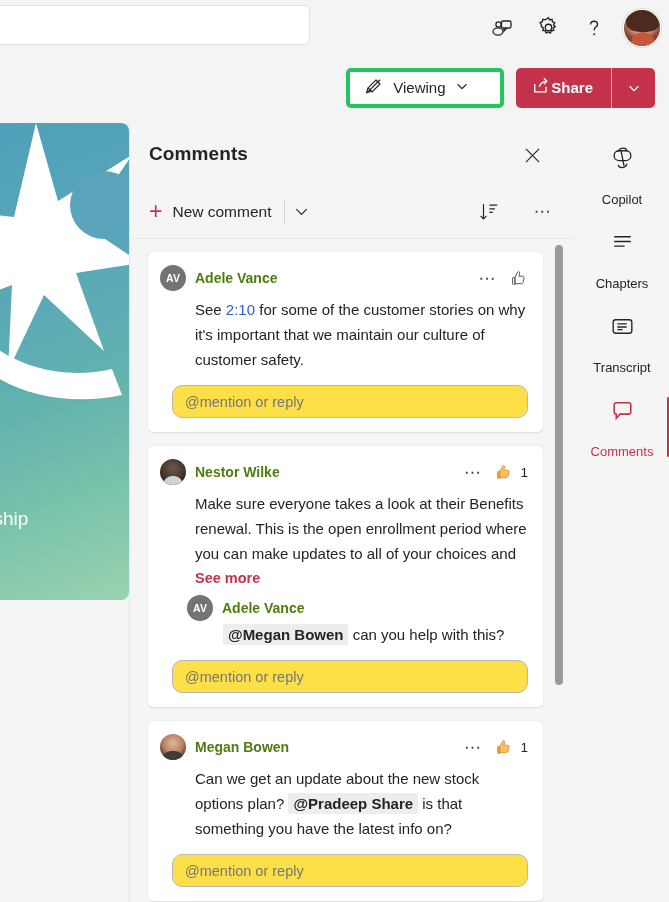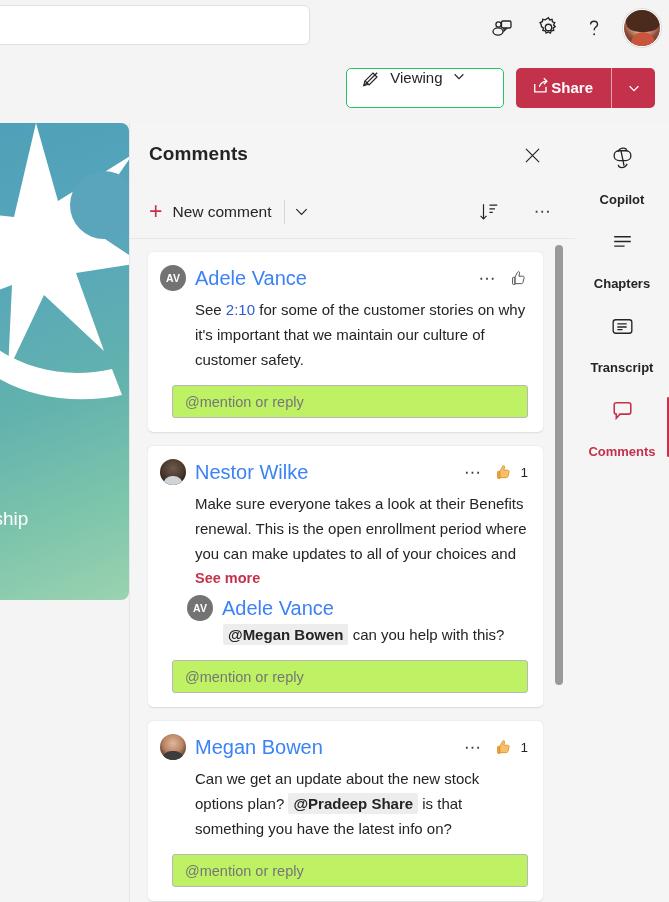--- a/index.html
+++ b/index.html
@@ -43,22 +43,22 @@
     content:''; position:absolute; left:2px; top:-2px; width:34px; height:24px;
     background:#4a2b1e; border-radius:50% 50% 40% 40%;
   }
 
   
   .cmdrow {
     position: absolute; left: 0; top: 55px; width: 669px; height: 65px;
     display: flex; align-items: center; justify-content: flex-end; padding-right: 14px; gap: 12px;
   }
   .viewing-btn {
-    height: 40px; min-width: 158px; background: #ffffff; border: 1px solid #22c55e;
-    border-radius: 5px; display: flex; align-items: flex-start; gap: 9px;
+    height: 40px; min-width: 158px; background: #ffffff; border: 4px solid #22c55e;
+    border-radius: 5px; display: flex; align-items: center; gap: 9px;
     padding: 0 13px; cursor: pointer; font-size: 15px; color: #242424;
   }
   .share-group { display: flex; height: 40px; border-radius: 5px; overflow: hidden; }
   .share-btn {
     background: #c4314b; color: #ffffff; display: flex; align-items: center; 
     padding: 0 18px 0 15px; cursor: pointer; font-size: 15px; font-weight: bold;
   }
   .share-caret {
     background: #c4314b; color: #ffffff; width: 44px;
     display: flex; align-items: center; justify-content: center; cursor: pointer;
@@ -140,54 +140,54 @@
     background:#cfd4d8; border-radius:10px 10px 0 0;
   }
   .av.photo-megan {
     background: radial-gradient(circle at 50% 36%, #e2b79a 0%, #b98565 45%, #4a3224 80%);
     position: relative; overflow: hidden;
   }
   .av.photo-megan::after {
     content:''; position:absolute; left:2px; bottom:0; width:22px; height:9px;
     background:#3c3c3c; border-radius:10px 10px 0 0;
   }
-  .author { font-size: 20px; font-weight: normal; color: #3b82f6; }
+  .author { font-size: 14px; font-weight: bold; color: #4d7c0f; }
   .head-right { margin-left: auto; display: flex; align-items: center; gap: 12px; }
   .dots { color: #424242; font-size: 17px; letter-spacing: 1.6px; cursor: pointer; line-height: 1; }
   .like { display: flex; align-items: center; gap: 7px; cursor: pointer; }
   .like-count { font-size: 13.5px; color: #242424; }
   .body {
     margin: 6px 0 0 35px; font-size: 15px; line-height: 25px; color: #242424;
   }
   .tlink { color: #2f5bd7; }
   .seemore {
     margin: 4px 0 0 35px; font-size: 14.5px; font-weight: bold; color: #c4314b; cursor: pointer;
   }
   .reply { margin: 9px 0 0 27px; }
   .reply-head { display: flex; align-items: center; gap: 9px; }
   .reply-body { margin: 1px 0 0 36px; font-size: 15px; line-height: 25px; color: #242424; }
   .mention {
     background: #ededed; font-weight: bold; padding: 2px 5px; border-radius: 2px;
   }
   .replybox {
     margin: 13px 13px 0 12px; height: 33px; width: calc(100% - 12px);
-    border: 1px solid #b8b8b8; border-radius: 3px; background: #bef264;
+    border: 1px solid #b8b8b8; border-radius: 10px; background: #fde047;
     display: flex; align-items: center; padding: 0 12px;
     font-size: 14.5px; color: #767676; cursor: text;
   }
 
   
   .rail {
     position: absolute; right: 0; top: 123px; width: 94px; height: 779px;
     background: #f5f5f5; padding-top: 10px;
   }
   .rail-item {
     position: relative; height: 84px; display: flex; flex-direction: column;
     align-items: center; justify-content: center; gap: 18px; cursor: pointer;
-    color: #242424; font-size: 13px; font-weight: bold;
+    color: #242424; font-size: 13px;
   }
   .rail-item.active { color: #c4314b; }
   .rail-item.active::after {
     content: ''; position: absolute; right: 0px; top: 12px; width: 2px; height: 60px;
     background: #c4314b; border-radius: 2px;
   }
   .rail-ic { height: 30px; display: flex; align-items: center; justify-content: center; }
 </style>
 </head>
 <body>

